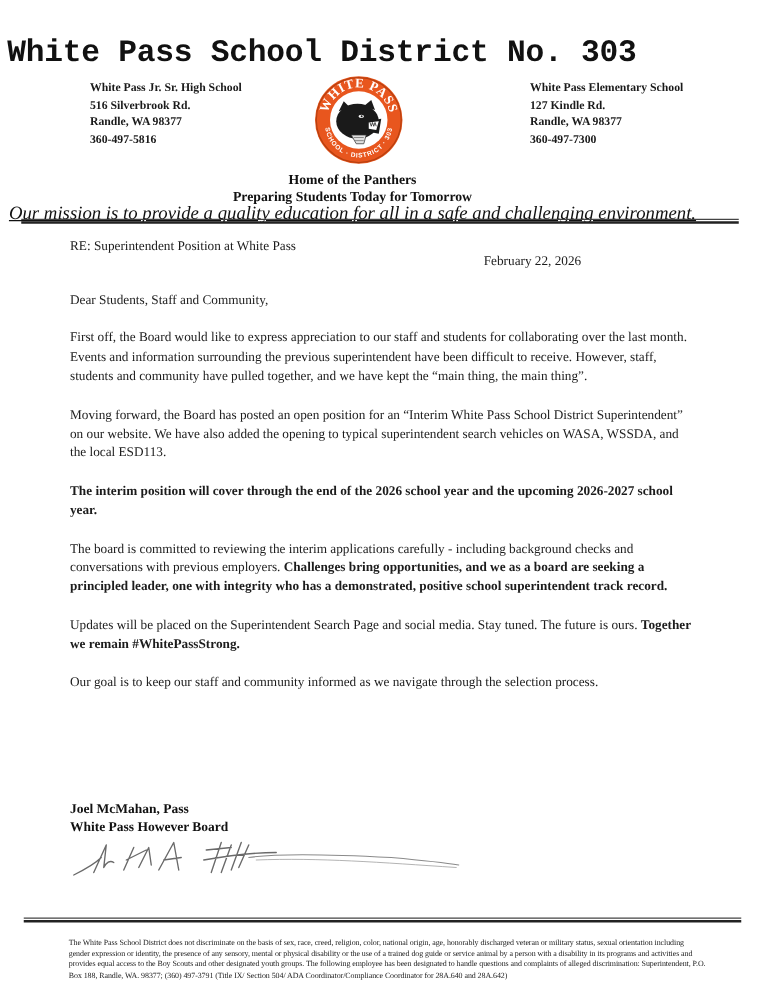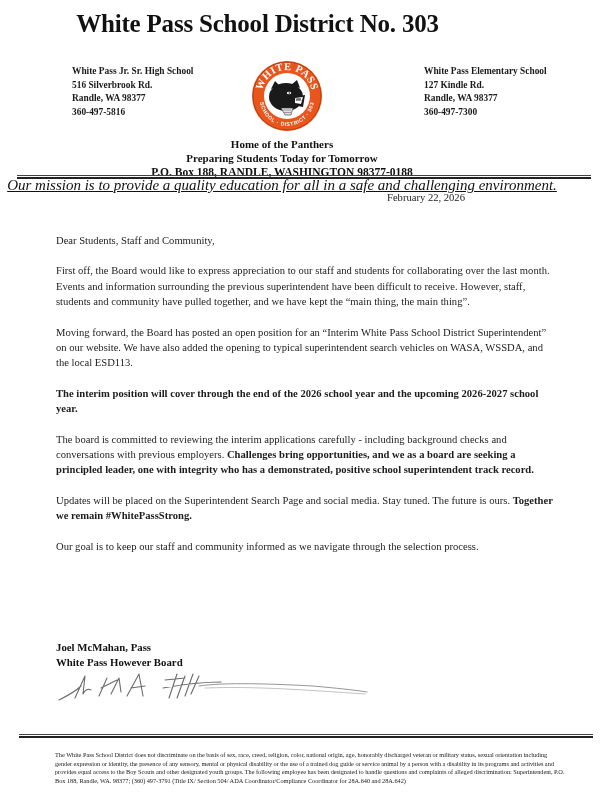--- a/index.html
+++ b/index.html
@@ -8,23 +8,24 @@
     }
     body {
       font-family: "Liberation Serif", "DejaVu Serif", serif;
       color: #1a1a1a;
       position: relative;
     }
     .page { position: absolute; left: 0; top: 0; width: 607px; height: 800px; }
 
     
     .district-title {
-      position: absolute; left: 0; top: 10px; width: 515px;
+      position: absolute; left: 0; top: 28px; width: 515px;
       text-align: center; font-weight: bold; font-size: 25px; letter-spacing: -0.2px;
       color: #111;
+      font-family: Liberation Mono, monospace;
     }
     .school-block {
       position: absolute; top: 65px;
       font-size: 9.4px; line-height: 13.6px; color: #1a1a1a; font-weight: bold;
     }
     .school-left { left: 72px; }
     .school-right { left: 424px; }
     .school-block div { white-space: nowrap; }
 
     .logo {
@@ -50,21 +51,21 @@
     .rule-top { top: 175px; }
     .rule-bottom { top: 734px; left: 19px; width: 574px; }
 
     
     .body-area {
       position: absolute; left: 56px; top: 190px; width: 500px;
       font-size: 10.6px; line-height: 15.4px; color: #1c1c1c;
     }
     .re-line { position: relative; height: 16px; white-space: nowrap; }
     .re-subject { position: absolute; left: 0; top: 0; }
-    .re-date { position: absolute; left: 331px; top: 0; }
+    .re-date { position: absolute; left: 331px; top: 12px; }
     .salutation { margin-top: 27px; }
     .para { margin-top: 15px; }
     .para.bold { font-weight: bold; }
     b { font-weight: bold; }
     .signer {
       position: absolute; left: 56px; top: 640px;
       font-weight: bold; font-size: 10.8px; line-height: 15px; color: #111;
     }
     .signature {
       position: absolute; left: 55px; top: 668px; width: 320px; height: 38px;
@@ -123,28 +124,28 @@
   <div class="school-block school-right">
     <div>White Pass Elementary School</div>
     <div>127 Kindle Rd.</div>
     <div>Randle, WA 98377</div>
     <div>360-497-7300</div>
   </div>
 
   <div class="tagline-block">
     <div class="tagline-line">Home of the Panthers</div>
     <div class="tagline-line">Preparing Students Today for Tomorrow</div>
-    <div class="tagline-line address">P.O. Box 188, RANDLE, WASHINGTON 98377-0188</div>
     <div class="mission">Our mission is to provide a quality education for all in a safe and challenging environment.</div>
   </div>
 
   <div class="rule-double rule-top"></div>
 
   <div class="body-area">
     <div class="re-line">
+      <span class="re-subject">RE: Superintendent Position at White Pass</span>
       <span class="re-date">February 22, 2026</span>
     </div>
 
     <div class="salutation">Dear Students, Staff and Community,</div>
 
     <p class="para">First off, the Board would like to express appreciation to our staff and students for collaborating over the last month. Events and information surrounding the previous superintendent have been difficult to receive. However, staff, students and community have pulled together, and we have kept the “main thing, the main thing”.</p>
 
     <p class="para">Moving forward, the Board has posted an open position for an “Interim White Pass School District Superintendent” on our website. We have also added the opening to typical superintendent search vehicles on WASA, WSSDA, and the local ESD113.</p>
 
     <p class="para bold">The interim position will cover through the end of the 2026 school year and the upcoming 2026-2027 school year.</p>

